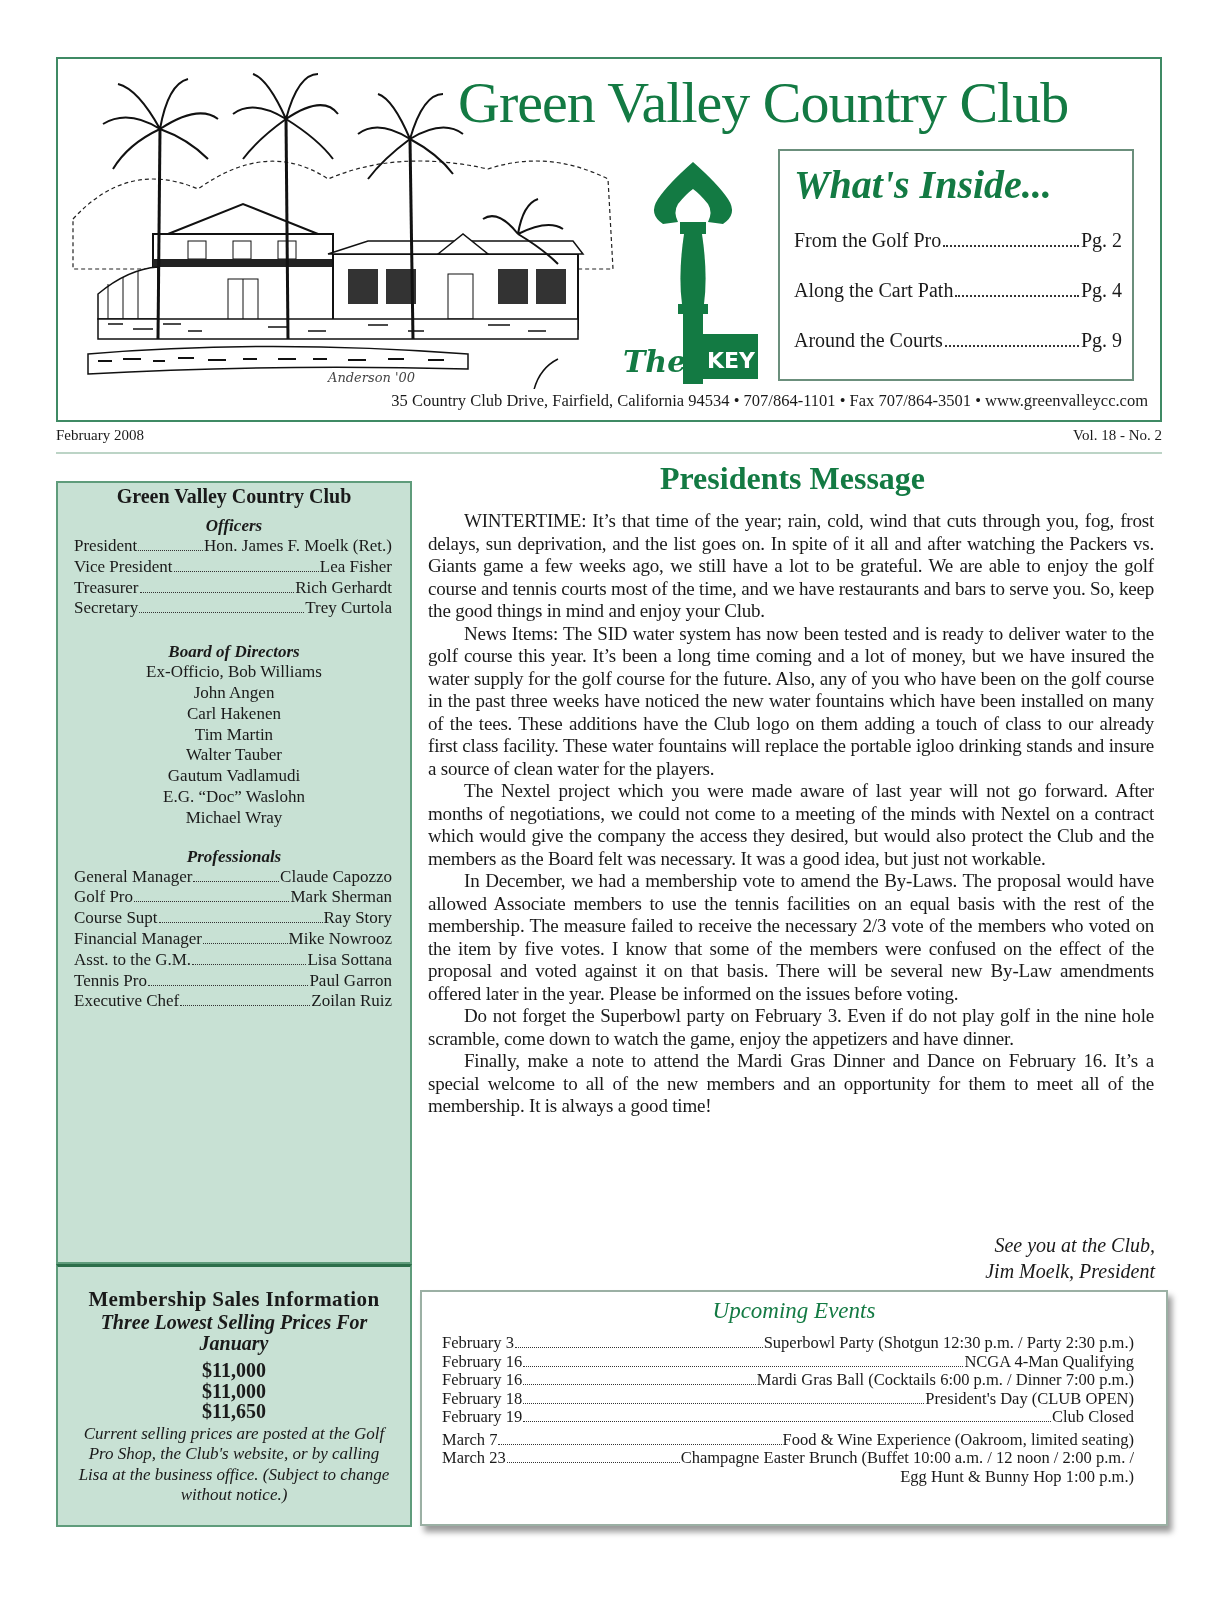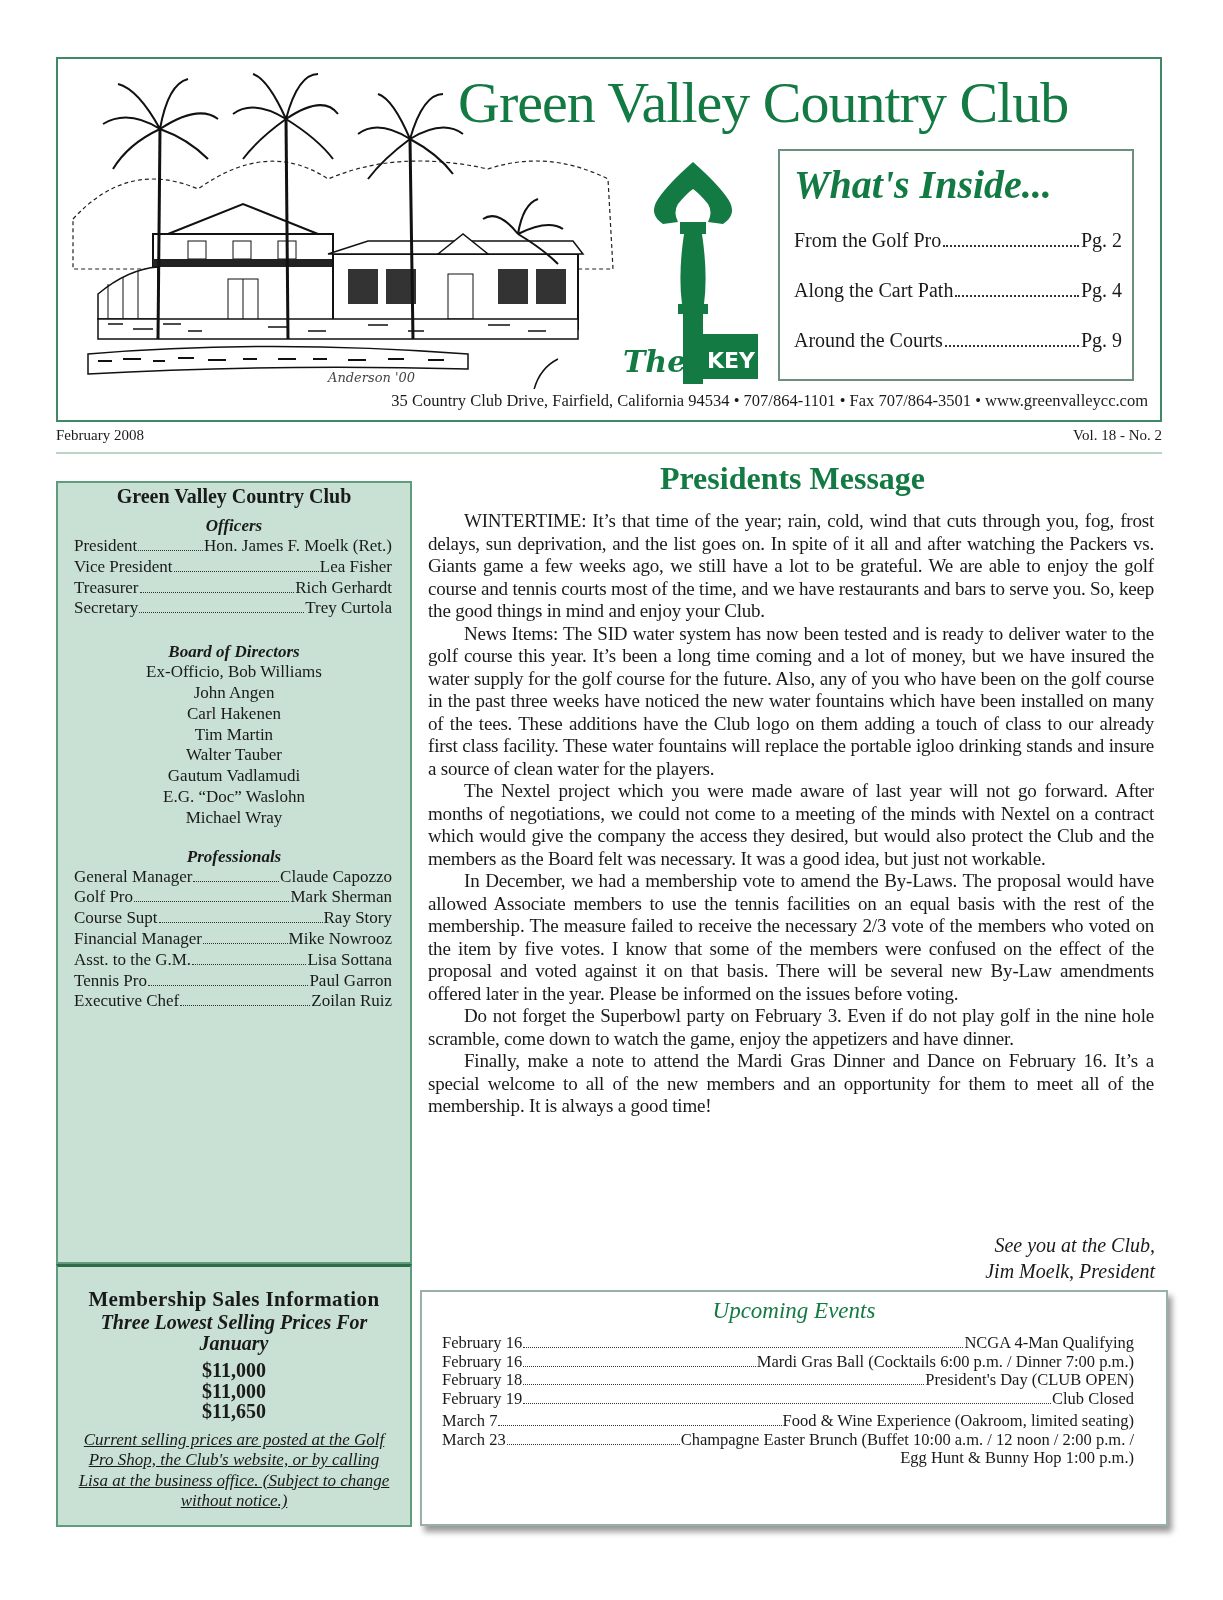--- a/index.html
+++ b/index.html
@@ -25,21 +25,21 @@
   #sidebar .title { text-align:center; font-weight:bold; font-size:20px; margin-top:2px; }
   .sec-hdr { text-align:center; font-style:italic; font-weight:bold; font-size:17px; }
   .leader-row { display:flex; align-items:baseline; font-size:17px; padding:0 18px 0 16px; line-height:20.8px; white-space:nowrap; }
   .leader-row .dots { flex:1; border-bottom:1.5px dotted #333; margin:0 1px 4px 1px; min-width:6px; }
   .center-line { text-align:center; font-size:17px; line-height:20.8px; }
 
   #membership { position:absolute; left:56px; top:1264px; width:356px; height:263px; background:#c8e1d4; border:2px solid #5f9c7b; border-top:3px solid #2c6e4a; box-sizing:border-box; text-align:center; }
   #membership .mt { font-weight:bold; font-size:21px; margin-top:20px; letter-spacing:0.4px; }
   #membership .sub { font-style:italic; font-weight:bold; font-size:20px; line-height:21px; padding:0 20px; }
   #membership .price { font-weight:bold; font-size:20px; line-height:20.5px; }
-  #membership .note { font-style:italic; font-size:17px; line-height:20.5px; margin-top:8px; padding:0 16px;text-decoration:underline; }
+  #membership .note { font-style:italic; font-size:17px; line-height:20.5px; margin-top:2px; padding:0 16px; }
 
   
   #pm-title { position:absolute; left:420px; top:460px; width:745px; text-align:center; font-weight:bold; font-size:32px; color:#137a43; }
   #pm-body { position:absolute; left:428px; top:510px; width:726px; font-size:19px; line-height:22.5px; text-align:justify; letter-spacing:-0.2px; }
   #pm-body p { margin:0; text-indent:36px; }
   #pm-sign { position:absolute; right:68px; top:1232px; text-align:right; font-style:italic; font-size:20px; line-height:26px; }
 
   
   #events { position:absolute; left:420px; top:1290px; width:748px; height:236px; border:2px solid #9bb0a4; box-sizing:border-box; box-shadow:4px 6px 6px #9a9a9a; background:#fff; }
   #events .hdr { text-align:center; font-style:italic; font-size:23px; color:#137a43; margin-top:6px; }
@@ -237,20 +237,25 @@
 </div>
 <div id="pm-sign">
   <div>See you at the Club,</div>
   <div>Jim Moelk, President</div>
 </div>
 
 <div id="events">
   <div class="hdr">Upcoming Events</div>
   <div style="margin-top:10px">
     <div class="ev-row">
+        <span>February 3</span>
+        <span class="dots"></span>
+        <span>Superbowl Party (Shotgun 12:30 p.m. / Party 2:30 p.m.)</span>
+      </div>
+    <div class="ev-row">
         <span>February 16</span>
         <span class="dots"></span>
         <span>NCGA 4-Man Qualifying</span>
       </div>
     <div class="ev-row">
         <span>February 16</span>
         <span class="dots"></span>
         <span>Mardi Gras Ball (Cocktails 6:00 p.m. / Dinner 7:00 p.m.)</span>
       </div>
     <div class="ev-row">

